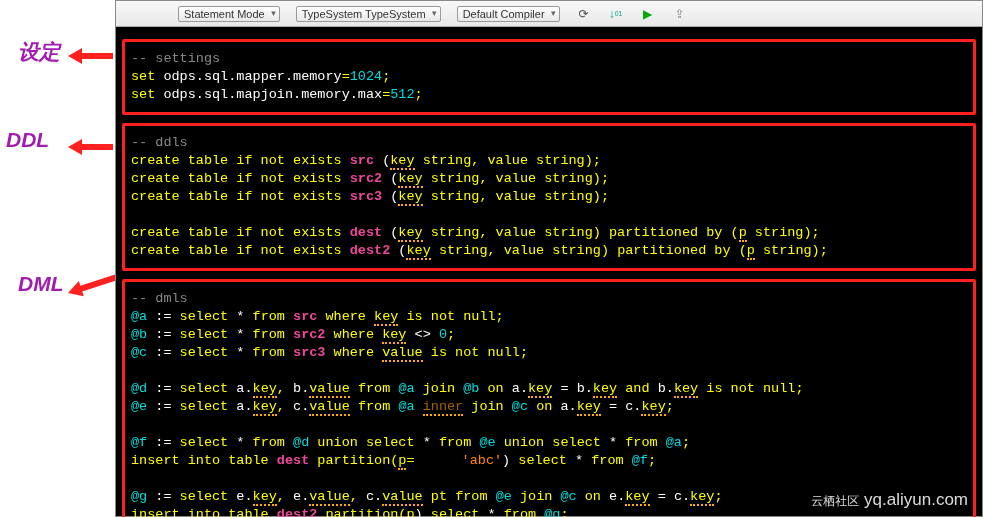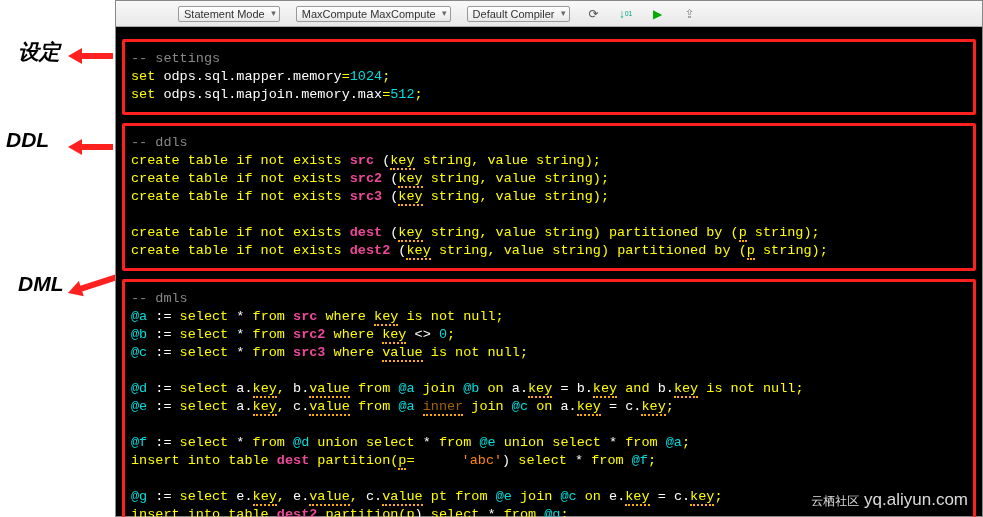--- a/index.html
+++ b/index.html
@@ -17,21 +17,21 @@
       top: 0;
       width: 115px;
       height: 100%;
       background: #fff;
     }
     .sidebar-label {
       position: absolute;
       font-style: italic;
       font-weight: bold;
       font-size: 21px;
-      color: #000000;
+      color: #a21caf;
     }
     .arrow {
       position: absolute;
       width: 45px;
       height: 20px;
     }
     .arrow svg { width: 100%; height: 100%; }
     .main {
       position: absolute;
       left: 115px;
@@ -141,21 +141,21 @@
     <svg viewBox="0 0 95 22">
         <polygon points="0,11 14,3 14,8 95,8 95,14 14,14 14,19" fill="#ff2020"></polygon>
       </svg>
   </div>
 </div>
 
 <div class="main">
   <div class="toolbar">
     <div class="toolbar-spacer"></div>
     <div class="dropdown">Statement Mode</div>
-    <div class="dropdown">MaxCompute MaxCompute</div>
+    <div class="dropdown">TypeSystem TypeSystem</div>
     <div class="dropdown">Default Compiler</div>
     <div class="toolbar-icon" style="color:#555;">⟳</div>
     <div class="toolbar-icon" style="color:#0a8;">↓<span style="font-size:7px;">01</span></div>
     <div class="toolbar-icon" style="color:#0a0;">▶</div>
     <div class="toolbar-icon" style="color:#888;">⇪</div>
   </div>
 
   <div class="code-area">
 
     <div class="code-block"><span class="tk-comment">-- settings</span>

